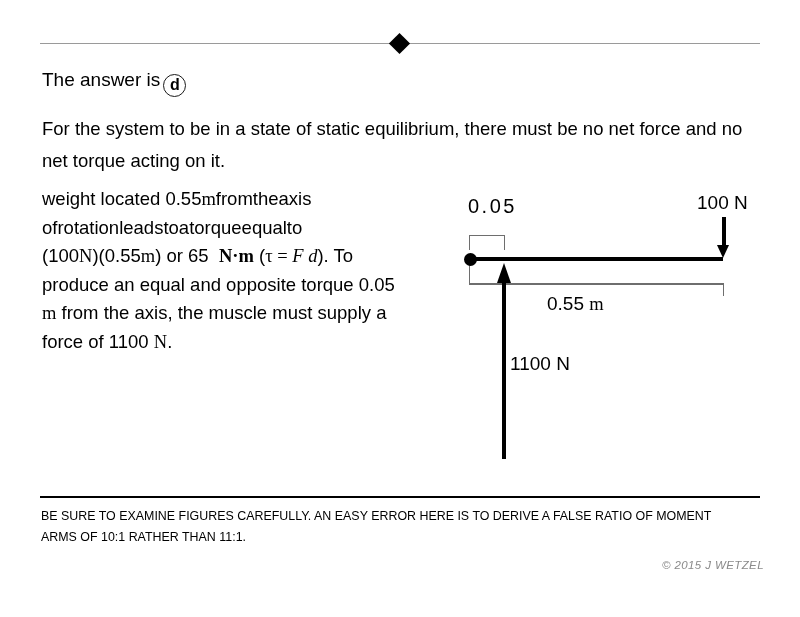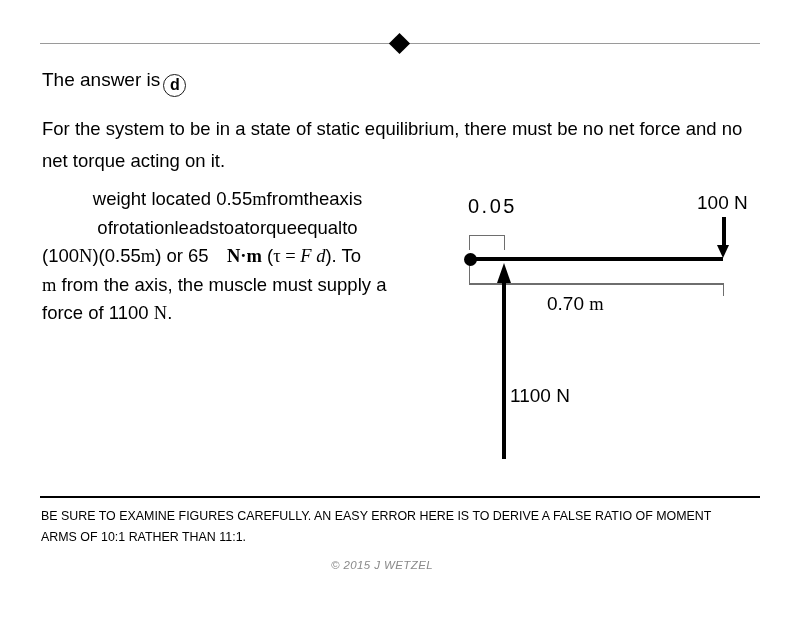--- a/index.html
+++ b/index.html
@@ -77,40 +77,39 @@
     font-size: 18.5px;
     line-height: 28.5px;
     text-align: justify;
   }
   .body-col .ln {
     display: block;
     white-space: nowrap;
   }
   .body-col .ln.j {
     display: flex;
-    justify-content: center;
+    justify-content: flex-start;
   }
   
   .u {
     font-family: "Liberation Serif", serif;
     font-size: 18.5px;
   }
   .u-it {
     font-family: "Liberation Serif", serif;
     font-style: italic;
     font-weight: bold;
   }
   .u-it-l {
     font-family: "Liberation Serif", serif;
     font-style: italic;
   }
   .u-b {
     font-family: "Liberation Serif", serif;
     font-weight: bold;
-    margin-left: 8px;
   }
 
   
   .diagram {
     position: absolute;
     left: 455px;
     top: 185px;
     width: 330px;
     height: 290px;
   }
@@ -133,21 +132,20 @@
   }
   .lbl-055 {
     left: 92px;
     top: 108px;
     font-size: 19px;
   }
   .lbl-1100n {
     left: 55px;
     top: 168px;
     font-size: 19px;
-    margin-top: 32px;
   }
 
   
   .bar {
     position: absolute;
     left: 14px;
     top: 72px;
     width: 254px;
     height: 4px;
     background: #000000;
@@ -270,21 +268,21 @@
     font-size: 13.5px;
     line-height: 21px;
     transform: scaleX(0.92);
     transform-origin: left top;
   }
   .copyright {
     position: absolute;
     left: 0;
     top: 559px;
     width: 764px;
-    text-align: center;
+    text-align: right;
     font-size: 11.5px;
     font-style: italic;
     color: #8a8a8a;
     letter-spacing: 0.4px;
   }
 </style>
 </head>
 <body>
 
 <div class="top-rule"></div>
@@ -309,30 +307,31 @@
       <span>leads</span>
       <span>to</span>
       <span>a</span>
       <span>torque</span>
       <span>equal</span>
       <span>to</span>
     </span>
 
   <span class="ln"><span>(100</span><span class="u">N</span><span>)(0.55</span><span class="u">m</span><span>) or 65</span>&nbsp;&nbsp;<span class="u-b">N·m</span>&nbsp;<span>(</span><span class="u">τ</span><span class="u"> = </span><span class="u-it-l">F d</span><span>). To</span></span>
 
+  <span class="ln">produce an equal and opposite torque 0.05</span>
 
   <span class="ln"><span class="u">m</span><span> from the axis, the muscle must supply a</span></span>
 
   <span class="ln"><span>force of 1100 </span><span class="u">N</span><span>.</span></span>
 </div>
 
 <div class="diagram">
   <div class="dg-label lbl-005">0.05</div>
   <div class="dg-label lbl-100n">100 N</div>
-  <div class="dg-label lbl-055"><span>0.70</span> <span class="u">m</span></div>
+  <div class="dg-label lbl-055"><span>0.55</span> <span class="u">m</span></div>
   <div class="dg-label lbl-1100n">1100 N</div>
 
   <div class="brk-top"></div>
   <div class="brk-bot-left"></div>
   <div class="brk-bot"></div>
   <div class="brk-bot-line"></div>
 
   <div class="bar"></div>
   <div class="pivot"></div>
 

